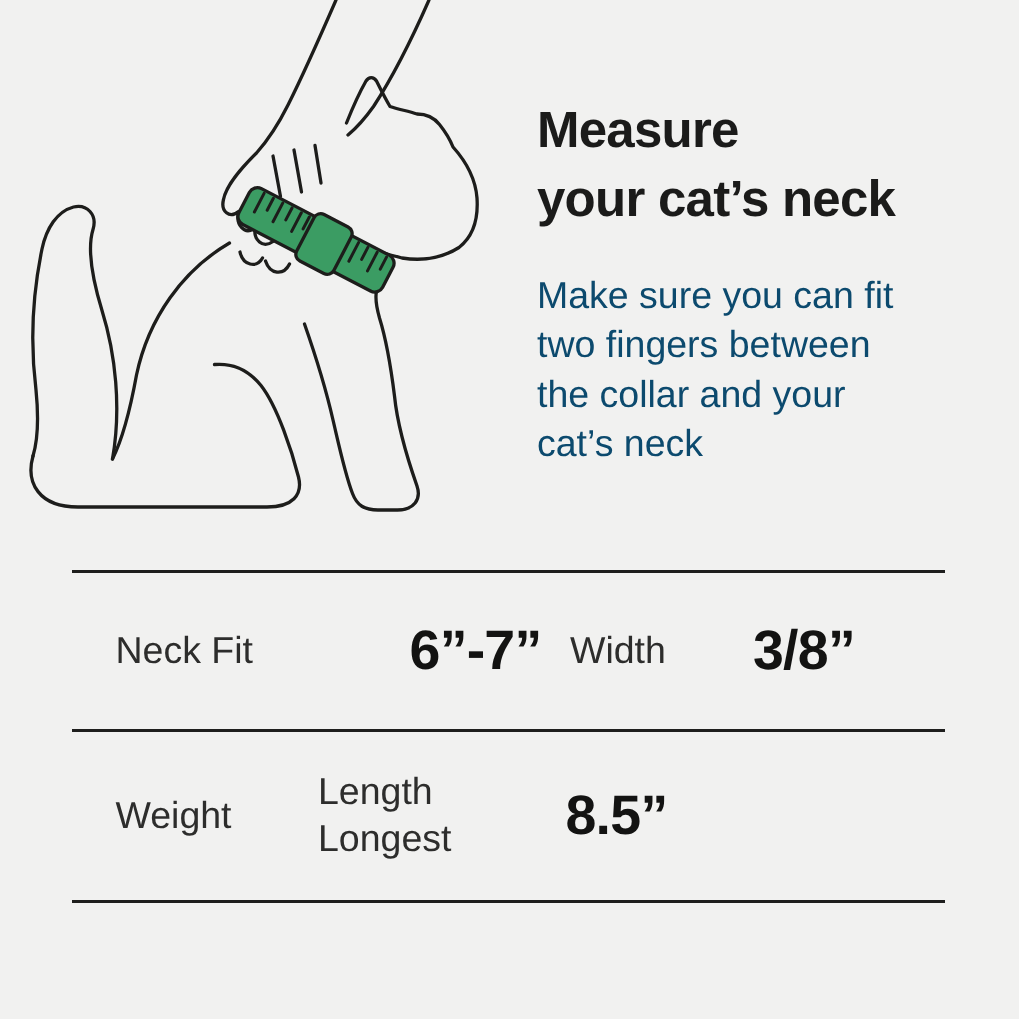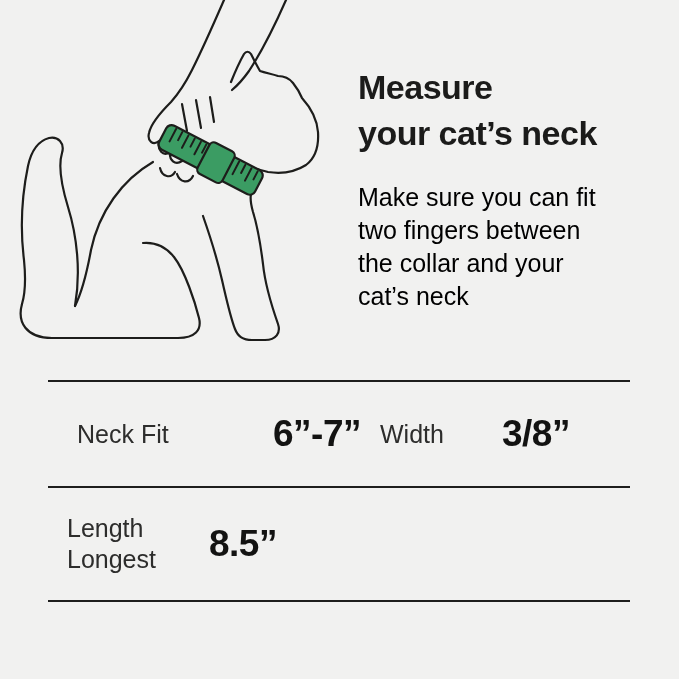--- a/index.html
+++ b/index.html
@@ -45,21 +45,21 @@
     font-weight: bold;
     color: #1b1b1a;
     letter-spacing: -0.5px;
   }
   .title span { display: block; }
   .description {
     margin: 25px 0 0 0;
     font-size: 25px;
     line-height: 33px;
     font-weight: 400;
-    color: #000000;
+    color: #0c4a6e;
   }
   .description span { display: block; }
 
   
   .specs {
     position: absolute;
     left: 48px;
     top: 380px;
     width: 582px;
   }
@@ -134,18 +134,19 @@
   </div>
 
   <div class="specs">
     <div class="spec-row row-1">
       <div class="spec-label c1">Neck Fit</div>
       <div class="spec-value c2">6”-7”</div>
       <div class="spec-label c3">Width</div>
       <div class="spec-value c4">3/8”</div>
     </div>
     <div class="spec-row row-2">
+      <div class="spec-label c1">Weight</div>
       <div class="spec-label c3">Length Longest</div>
       <div class="spec-value c4">8.5”</div>
     </div>
   </div>
 
 </div>
 
 </body></html>

